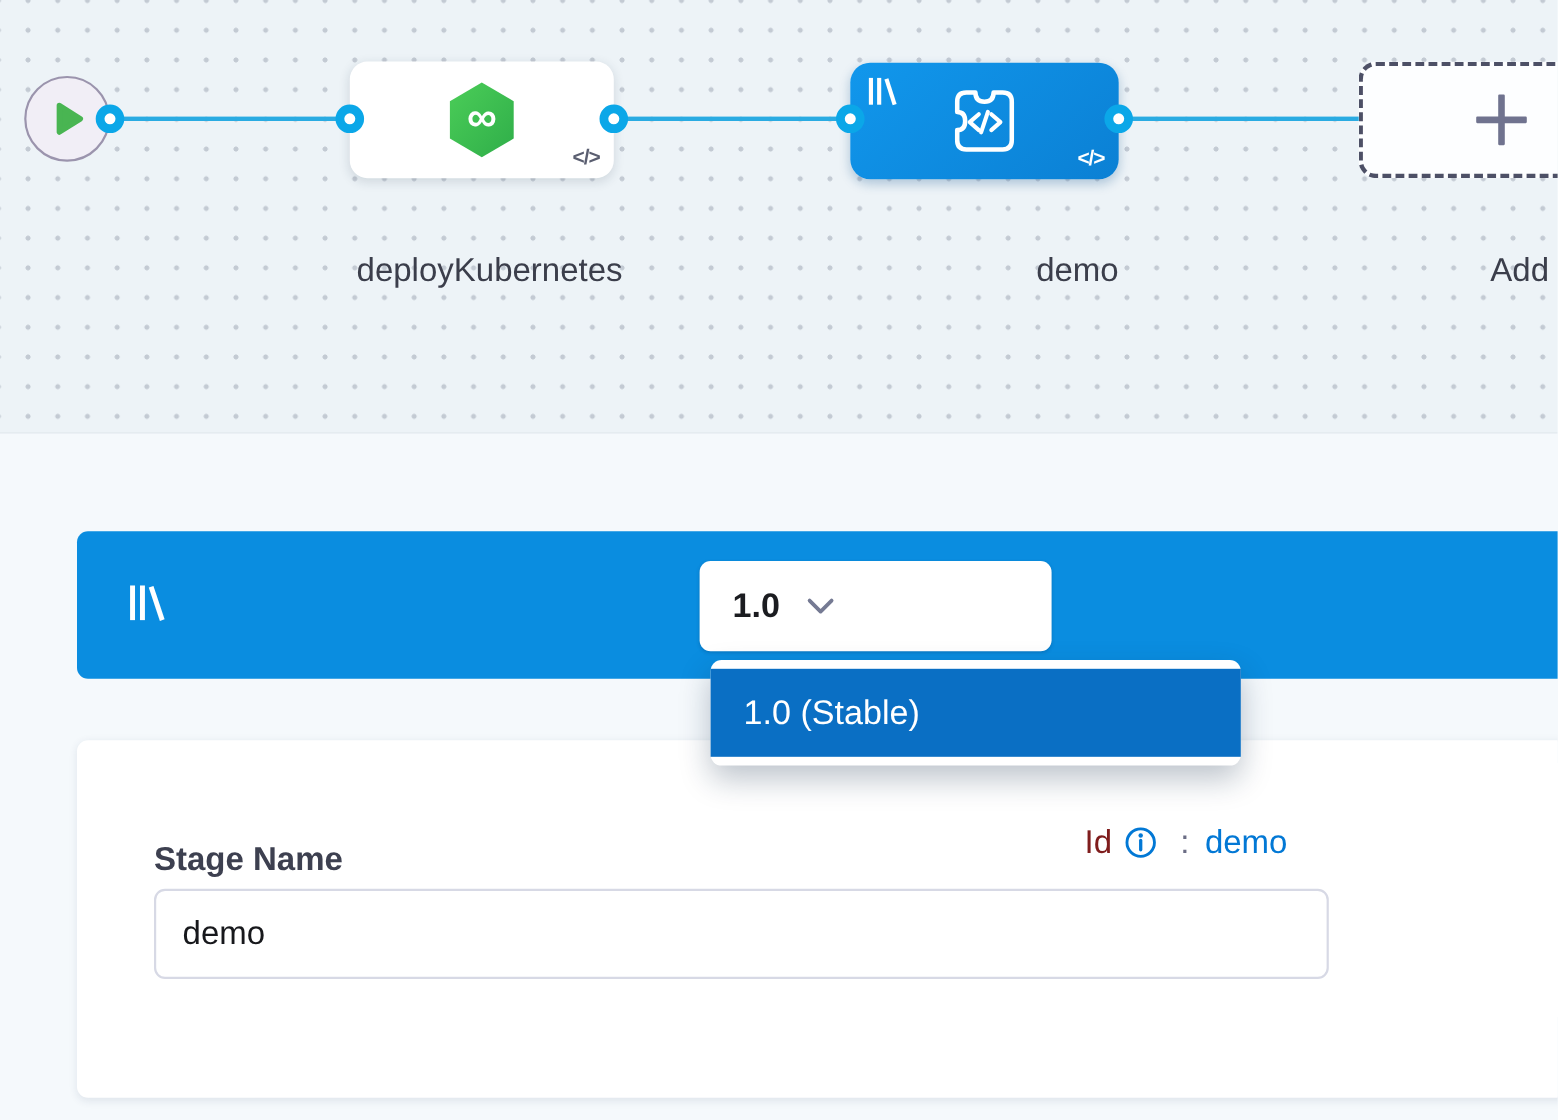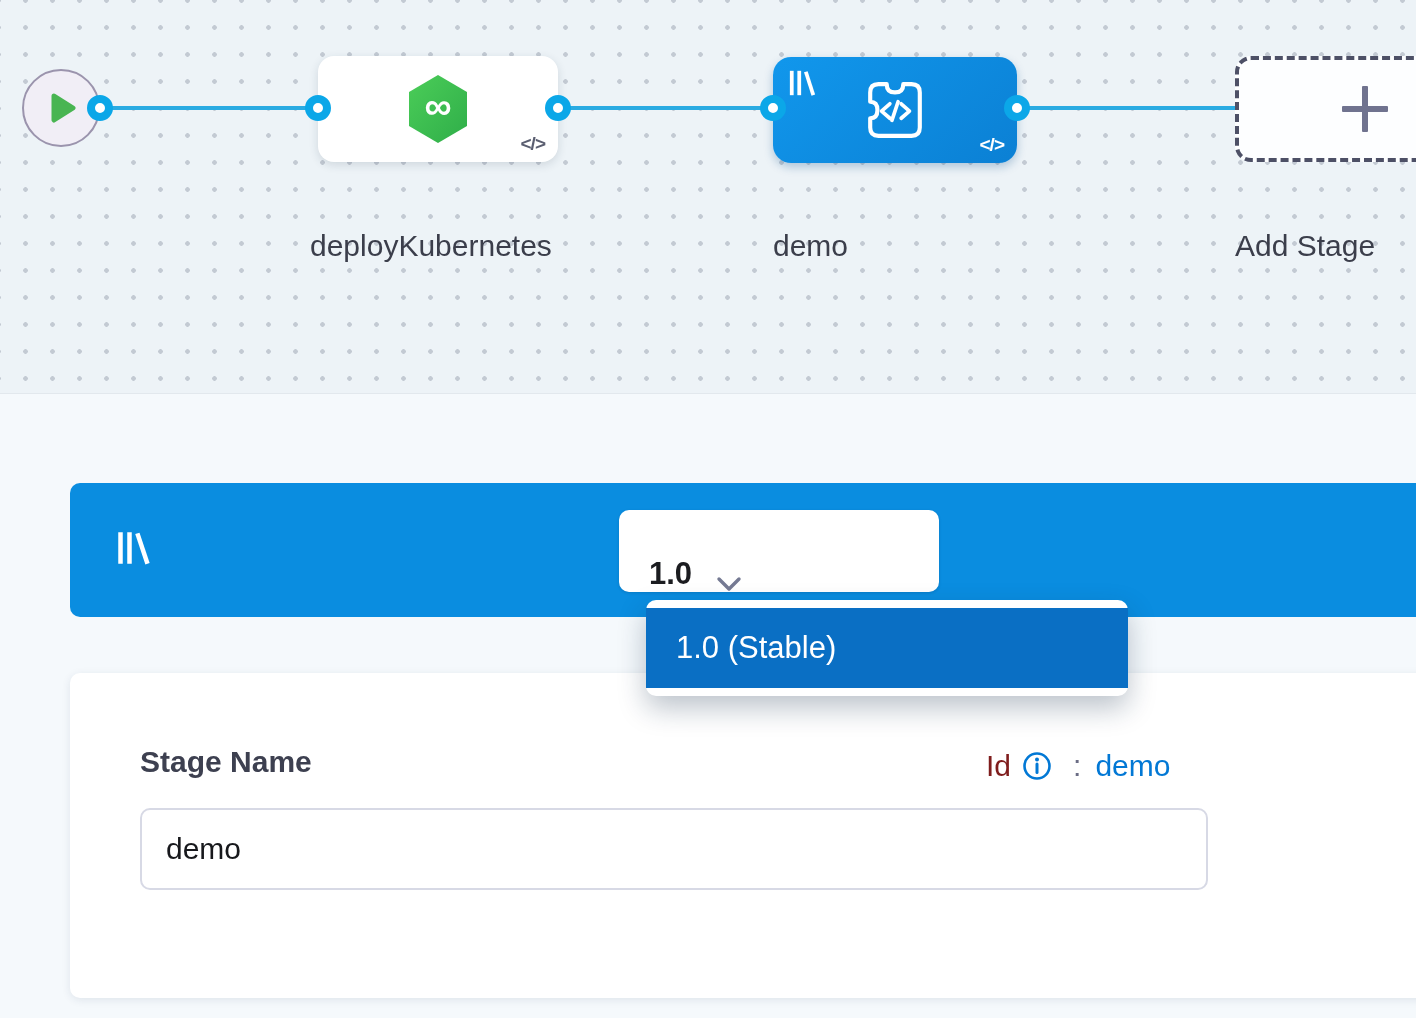--- a/index.html
+++ b/index.html
@@ -51,38 +51,38 @@
     display: flex; align-items: center; justify-content: center;
   }
   .code-glyph {
     position: absolute; right: 13px; bottom: 7px;
     font-size: 19px; font-weight: 700; letter-spacing: -1px;
   }
   .code-glyph.dark { color: #5a5e70; }
   .code-glyph.light { color: #ffffff; }
   .tpl-icon-node { position: absolute; left: 15px; top: 11px; }
   .node-label {
-    position: absolute; top: 218px; text-align: left; z-index: 2;
+    position: absolute; top: 218px; text-align: right; z-index: 2;
     font-size: 30px; color: #3b3e4b; line-height: 56px; overflow-wrap: anywhere;
   }
   .deploy-label { left: 310px; width: 256px; }
   .demo-label { left: 773px; width: 244px; }
   .add-label { left: 1235px; width: 260px; white-space: nowrap; }
   
   .banner {
     position: absolute; left: 70px; top: 483px; right: -14px; height: 134px;
     background: #0a8de0; border-radius: 10px; z-index: 10;
     display: flex; align-items: center; color: #fff;
   }
   .banner-lib-icon { margin-left: 46px; flex: 0 0 auto; }
   .banner-text { margin-left: 22px; font-size: 30px; font-weight: 500; }
   .version-pill {
-    position: absolute; left: 549px; top: 27px; width: 320px; height: 82px;
+    position: absolute; left: 566px; top: 27px; width: 320px; height: 82px;
     background: #ffffff; border-radius: 10px; cursor: pointer;
-    display: flex; align-items: flex-end; box-shadow: 0 1px 3px rgba(0,40,80,0.18); text-decoration: underline;
+    display: flex; align-items: center; box-shadow: 0 1px 3px rgba(0,40,80,0.18); text-decoration: underline;
   }
   .version-num { margin-left: 30px; font-size: 31px; font-weight: 600; color: #1b1c20; }
   .stable-badge {
     margin-left: 22px; background: #c9f0fd; color: #0278d5;
     font-size: 23px; font-weight: 700; letter-spacing: 0.8px;
     padding: 9px 17px; border-radius: 8px;
   }
   .pill-chevron { margin-left: 24px; display: flex; }
   
   .dropdown {
@@ -94,21 +94,21 @@
     height: 80px; background: #0a6fc4; color: #ffffff; font-size: 31px;
     display: flex; align-items: center; padding-left: 30px; cursor: pointer;
   }
   
   .card {
     position: absolute; left: 70px; top: 673px; right: -14px; height: 325px;
     background: #ffffff; border-radius: 10px; z-index: 5;
     box-shadow: 0 2px 8px rgba(30,50,90,0.10);
   }
   .stage-name-label {
-    position: absolute; left: 70px; top: 72px;
+    position: absolute; left: 70px; top: 92px;
     font-size: 30px; font-weight: 600; color: #3d4050;
   }
   .id-row {
     position: absolute; left: 916px; top: 76px;
     display: flex; align-items: center; font-size: 30px;
   }
   .id-label { color: #7f1d1d; }
   .id-info { margin-left: 10px; display: flex; cursor: pointer; }
   .id-sep { color: #6b6d85; margin-left: 20px; }
   .id-value { color: #0278d5; margin-left: 14px; }

